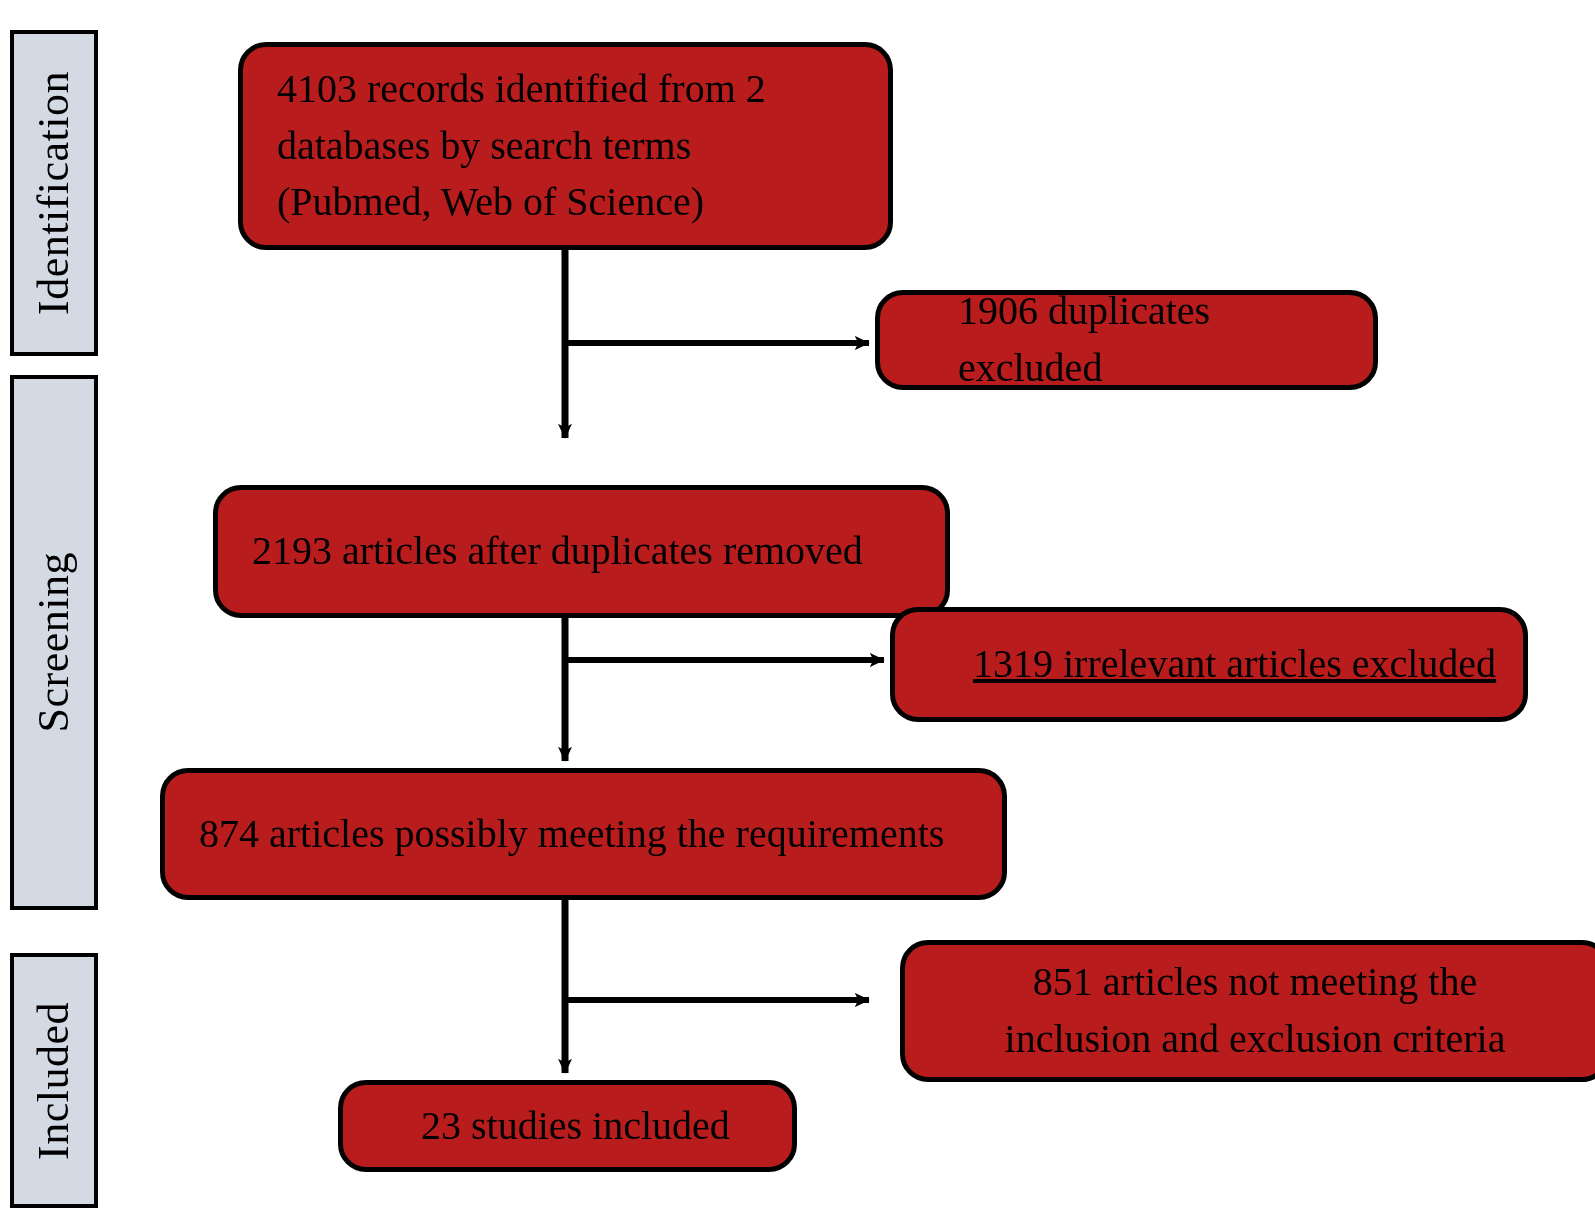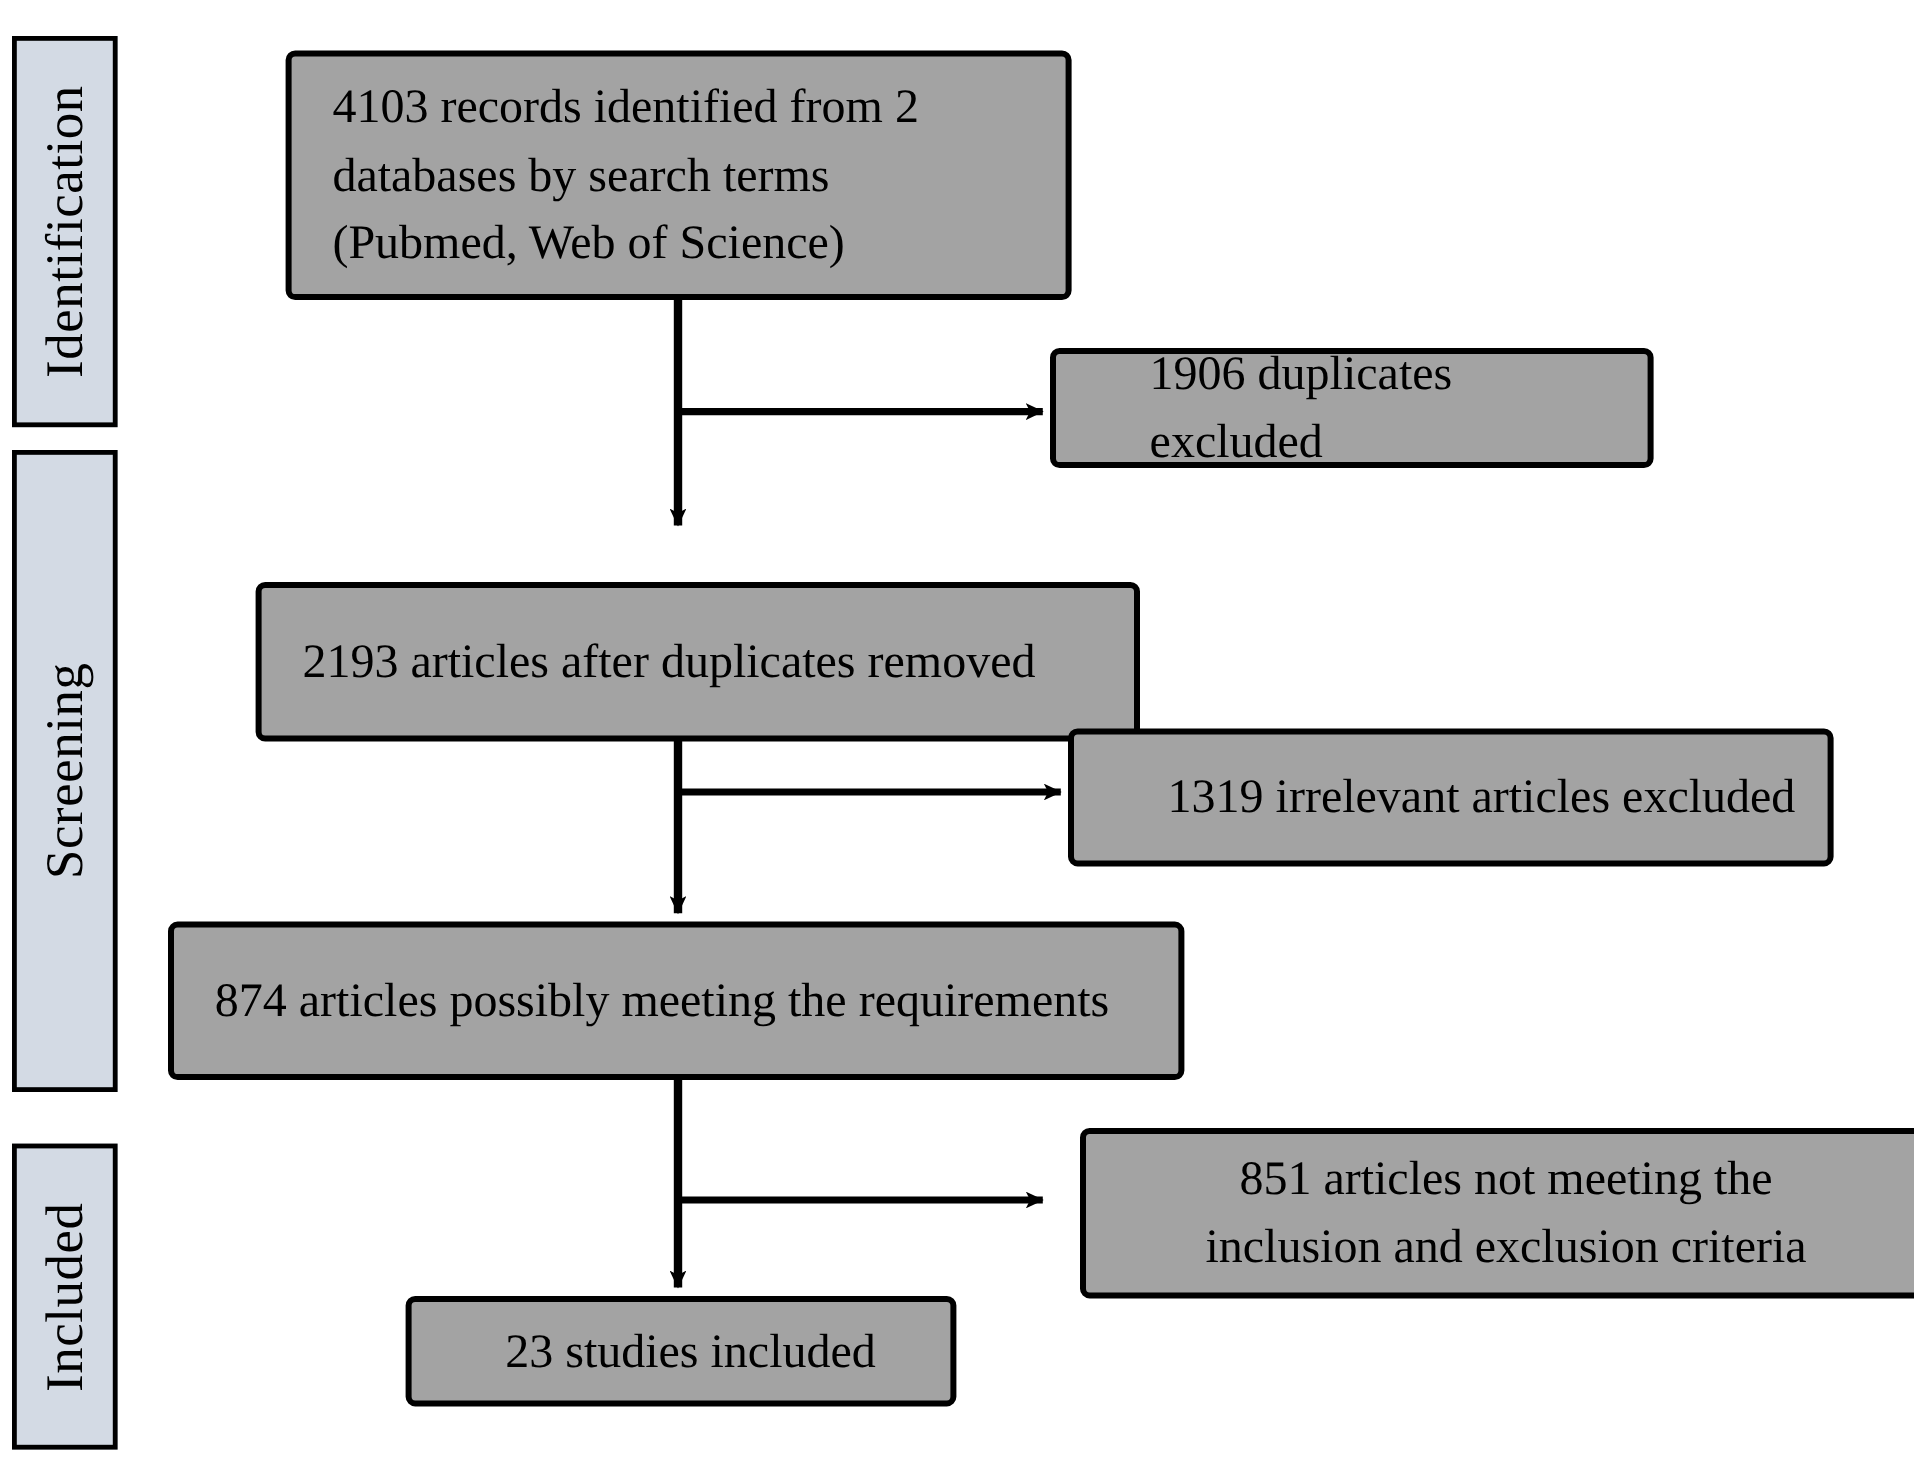--- a/index.html
+++ b/index.html
@@ -43,23 +43,23 @@
     font-size: 44px;
     line-height: 1;
     color: #000000;
     letter-spacing: 0.5px;
     white-space: nowrap;
   }
 
   
   .flow-box {
     position: absolute;
-    background: #a3a3a3;
+    background: #b91c1c;
     border: 5px solid #000000;
-    border-radius: 8px;
+    border-radius: 28px;
     box-sizing: border-box;
     display: flex;
     align-items: center;
     color: #000000;
     z-index: 2;
   }
   .flow-box .box-text {
     width: 100%;
     font-size: 40px;
     line-height: 1.42;
@@ -113,25 +113,25 @@
   </div>
 
   <div class="flow-box align-indent" style="left:875px; top:290px; width:503px; height:100px;">
     <span class="box-text">1906  duplicates excluded</span>
   </div>
 
   <div class="flow-box align-left" style="left:213px; top:445px; width:737px; height:133px;margin-top:40px;">
     <span class="box-text">2193  articles after duplicates removed</span>
   </div>
 
-  <div class="flow-box align-indent" style="left:890px; top:607px; width:638px; height:115px;">
+  <div class="flow-box align-indent" style="left:890px; top:607px; width:638px; height:115px;text-decoration:underline;">
     <span class="box-text">1319  irrelevant articles excluded</span>
   </div>
 
-  <div class="flow-box align-left" style="left:140px; top:768px; width:847px; height:132px;">
+  <div class="flow-box align-left" style="left:160px; top:768px; width:847px; height:132px;">
     <span class="box-text">874  articles possibly meeting the requirements</span>
   </div>
 
   <div class="flow-box align-center" style="left:900px; top:940px; width:710px; height:142px;">
     <span class="box-text">851 articles not meeting the
 inclusion  and exclusion criteria</span>
   </div>
 
   <div class="flow-box align-indent" style="left:338px; top:1080px; width:459px; height:92px;">
     <span class="box-text">23  studies included</span>

